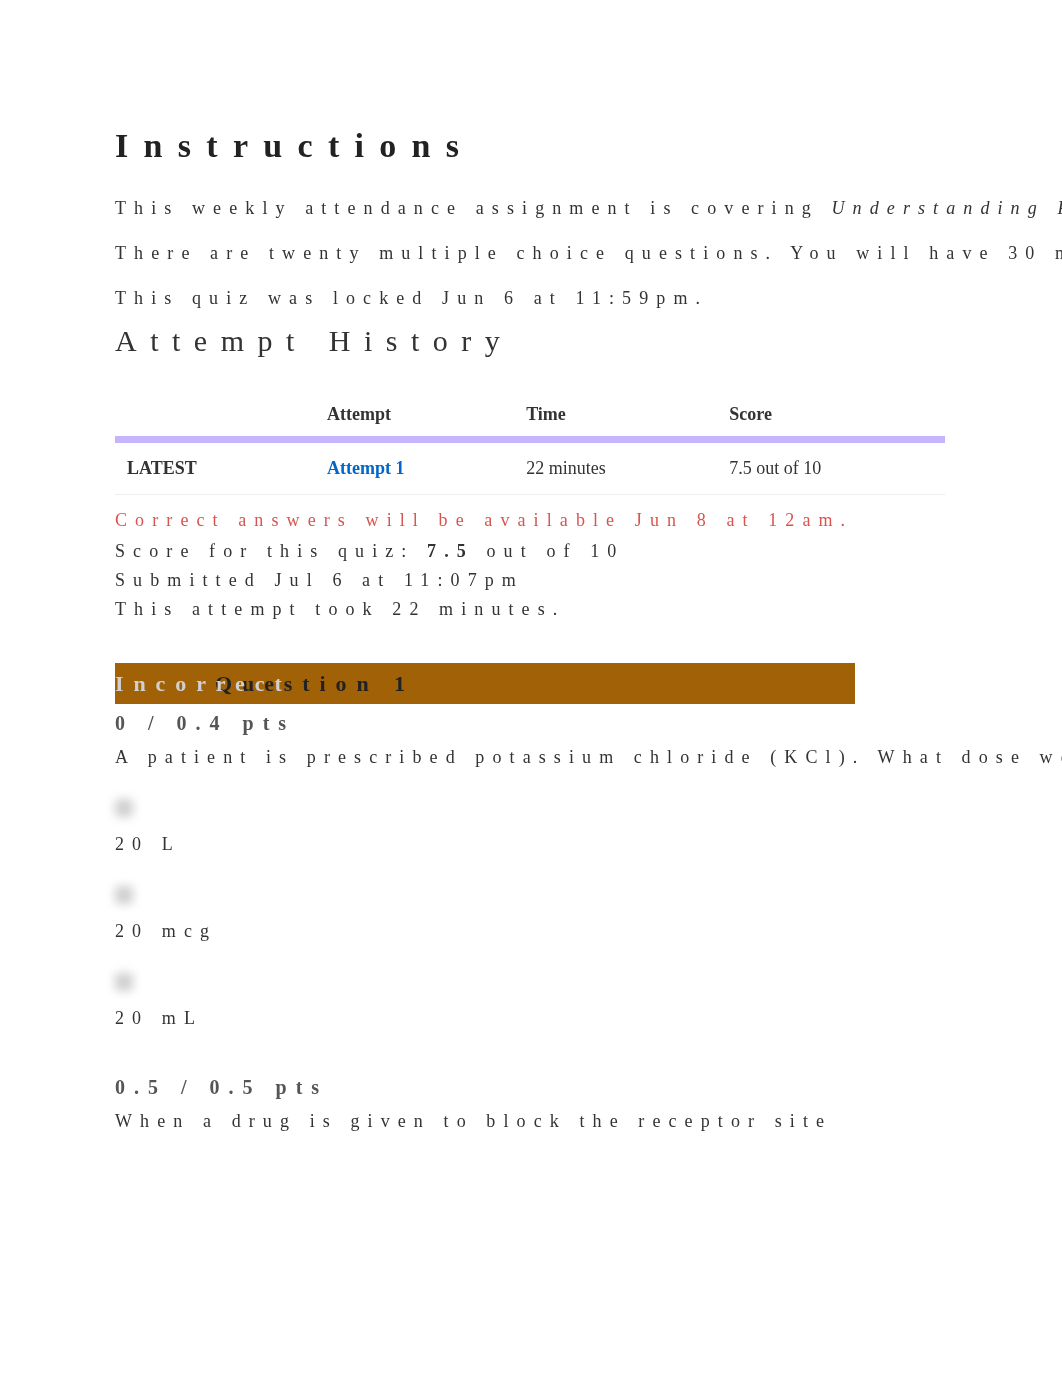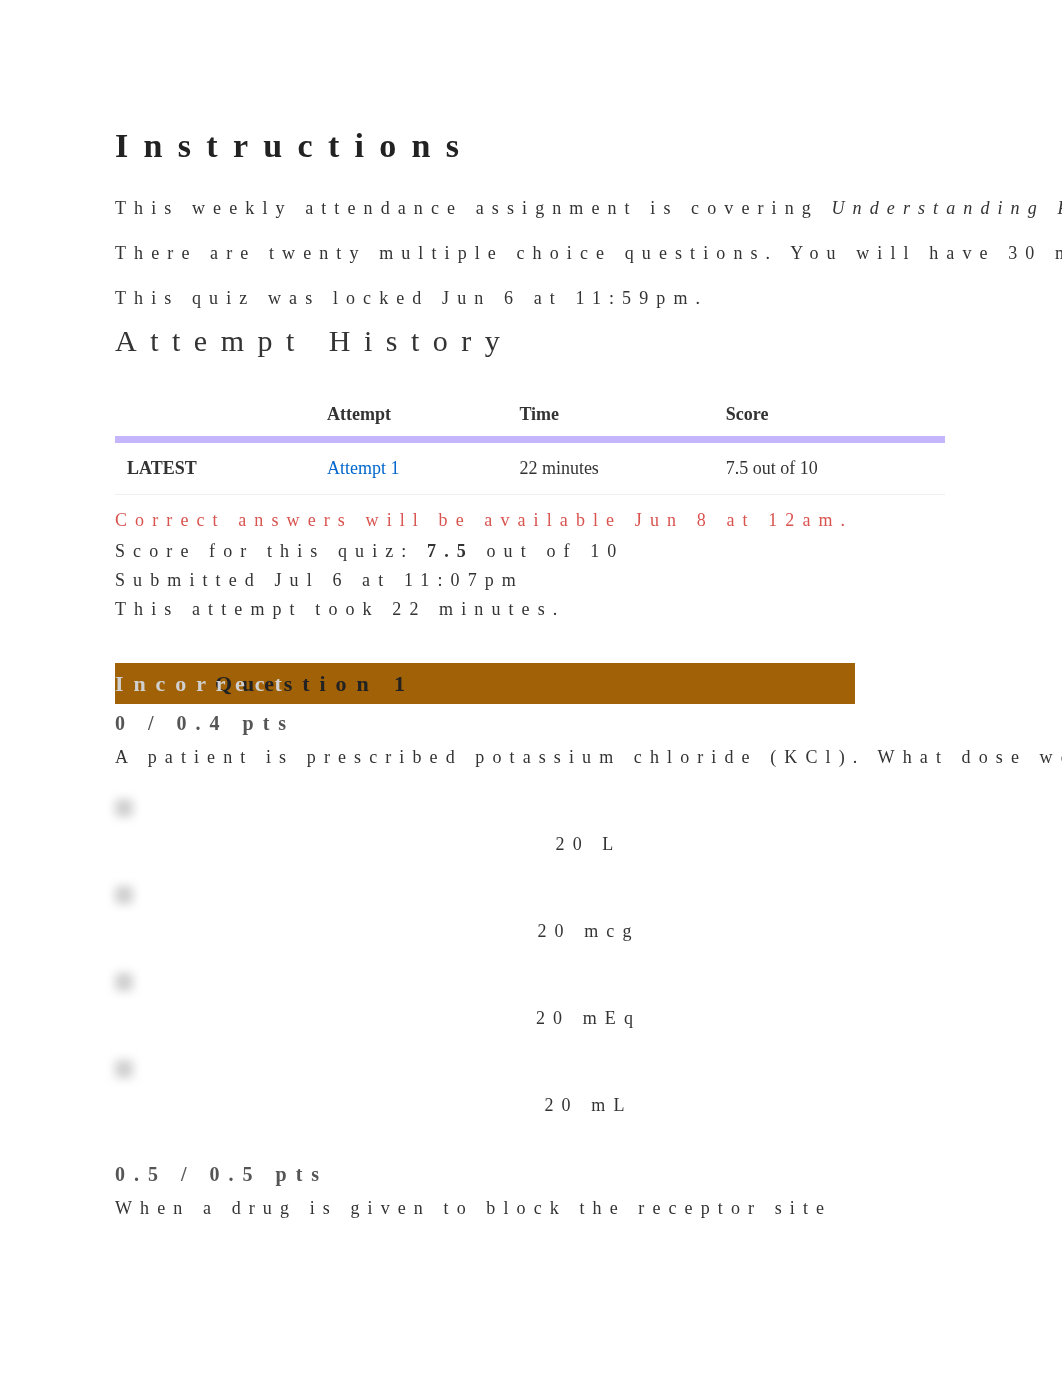--- a/index.html
+++ b/index.html
@@ -62,20 +62,21 @@
     table.attempt-table td {
       padding: 12px 12px;
       border-bottom: 1px solid #eee;
     }
     table.attempt-table td.latest {
       font-weight: bold;
     }
     a.attempt-link {
       color: #0066cc;
       text-decoration: none;
+      font-weight: bold;
     }
     .correct-answers-note {
       color: #d9534f;
       font-size: 18px;
       letter-spacing: 0.45em;
       margin-bottom: 4px;
       white-space: nowrap;
       overflow: hidden;
     }
     .score-line, .submitted-line, .attempt-took-line {
@@ -126,21 +127,20 @@
     }
     .question-text {
       font-size: 18px;
       letter-spacing: 0.45em;
       margin-bottom: 28px;
       white-space: nowrap;
       overflow: hidden;
     }
     .answer-option {
       margin-bottom: 28px;
-      text-align: center;
     }
     .blur-dot {
       display: block;
       width: 18px;
       height: 18px;
       background: #d0d0d0;
       border-radius: 3px;
       filter: blur(5px);
       margin-bottom: 14px;
     }
@@ -214,24 +214,20 @@
   <div class="answer-option">
     <span class="blur-dot"></span>
     <span class="answer-text">20 L</span>
   </div>
   <div class="answer-option">
     <span class="blur-dot"></span>
     <span class="answer-text">20 mcg</span>
   </div>
   <div class="answer-option">
     <span class="blur-dot"></span>
-    <span class="answer-text">20 mEq</span>
-  </div>
-  <div class="answer-option">
-    <span class="blur-dot"></span>
     <span class="answer-text">20 mL</span>
   </div>
 </div>
 
 <div class="question-block">
   <div class="question-points">0.5 / 0.5 pts</div>
   <p class="question-text">When a drug is given to block the receptor site</p>
 </div>
 
 </body></html>

